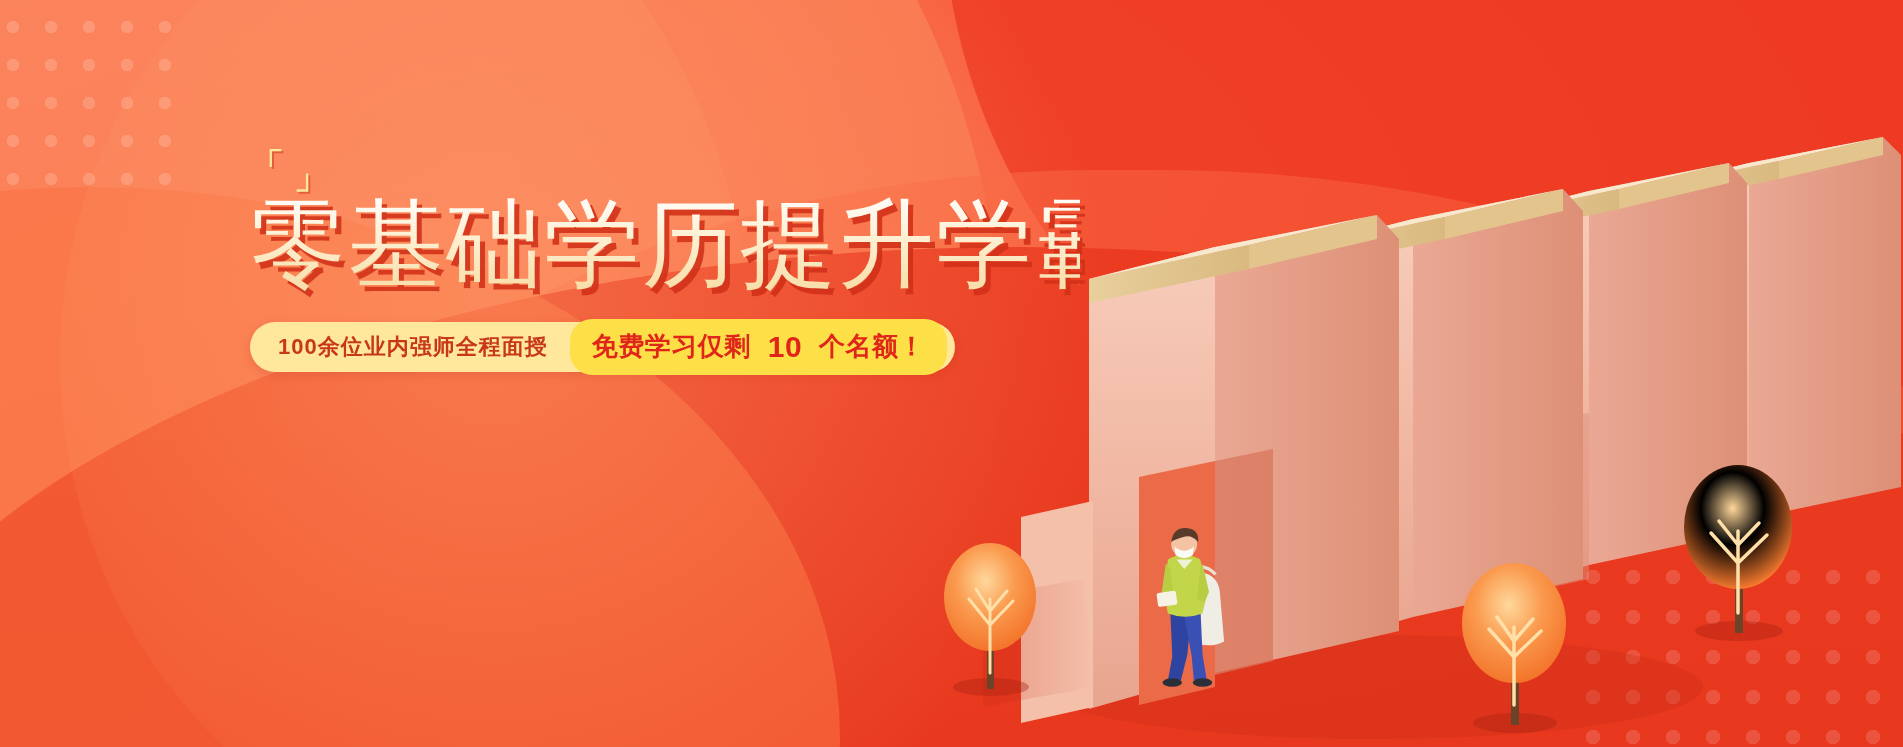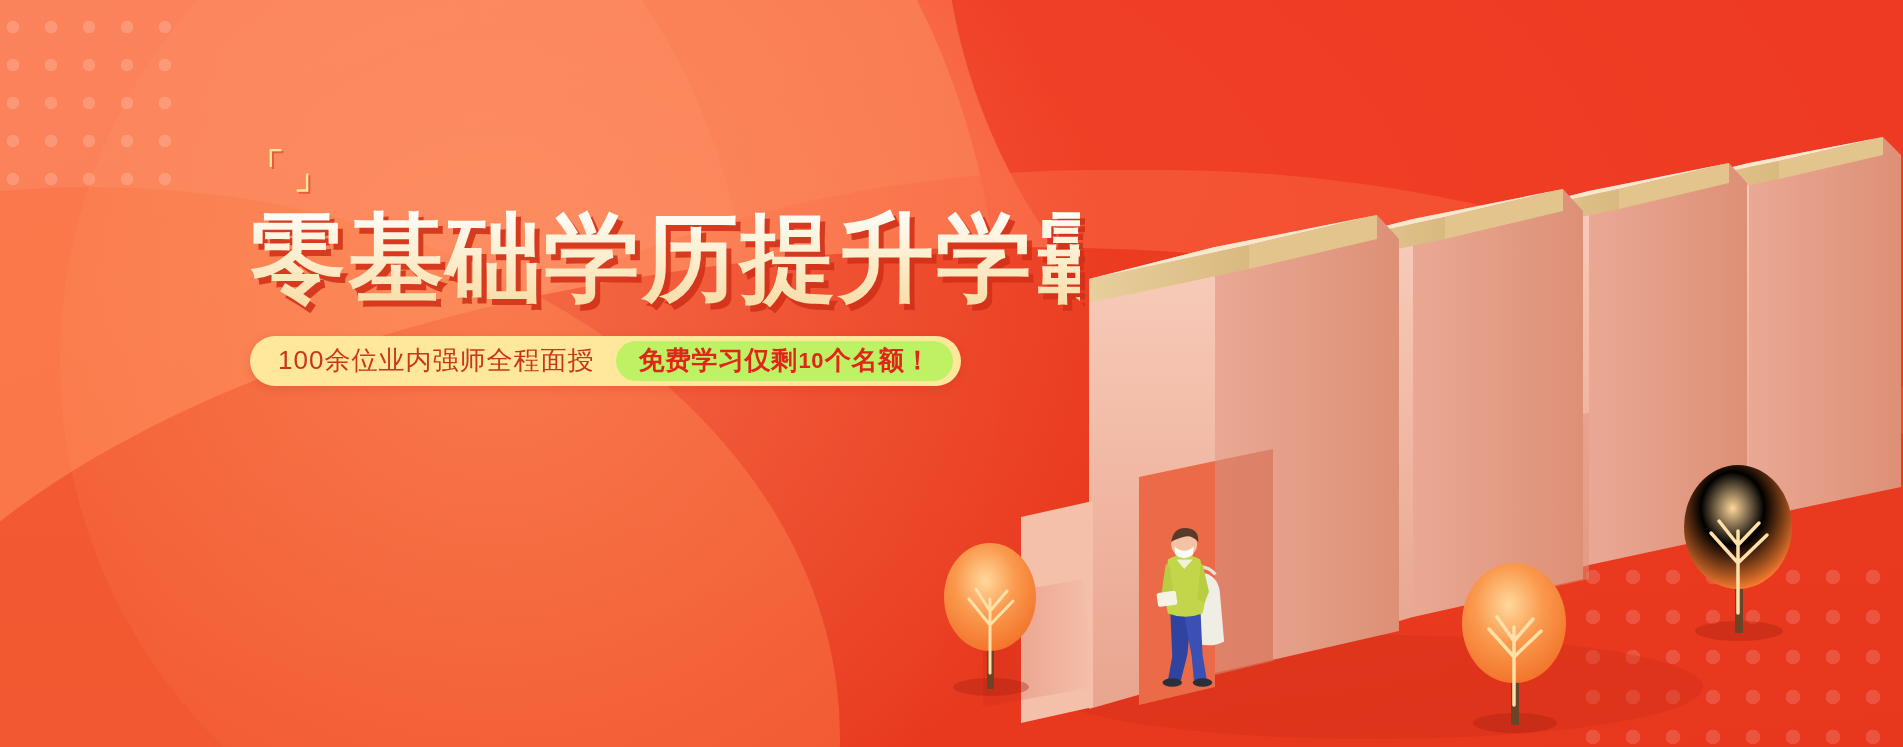--- a/index.html
+++ b/index.html
@@ -114,23 +114,23 @@
     font-size:34px;
     font-weight:bold;
     line-height:1;
     position:relative;
   }
   .bracket.open{margin-right:4px;top:-5px;}
   .bracket.close{margin-left:4px;top:6px;}
   .sub-text{padding:0 2px;}
 
   .headline{
-    margin-top:14px;
+    margin-top:0;
     font-size:96px;
-    font-weight:bold;
+    font-weight:normal;
     line-height:1.08;
     letter-spacing:2px;
     white-space:nowrap;
     color:#fdecc8;
     background:linear-gradient(180deg,#ffffff 0%,#fdf0d4 42%,#f7dca4 100%);
     -webkit-background-clip:text;
     background-clip:text;
     -webkit-text-fill-color:transparent;
     filter:drop-shadow(5px 6px 0 rgba(208,48,24,.88));
   }
@@ -140,41 +140,41 @@
     margin-top:26px;
     display:inline-flex;
     align-items:center;
     height:50px;
     background:#ffe79c;
     border-radius:26px;
     padding:0 6px 0 0;
     box-shadow:0 3px 10px rgba(170,36,16,.18);
   }
   .pill-left{
-    font-size:26px;
-    font-weight:normal;
+    font-size:22px;
+    font-weight:bold;
     color:#c7371a;
     letter-spacing:1px;
     padding:0 22px 0 28px;
     white-space:nowrap;
   }
   .pill-right{
     display:flex;align-items:center;
-    height:40px;
-    background:#bef264;
+    height:56px;
+    background:#fde047;
     border-radius:22px;
     padding:0 22px;
     margin-right:2px;
     font-size:26px;
     font-weight:bold;
     color:#e0251a;
     letter-spacing:.5px;
     white-space:nowrap;
   }
-  .pill-num{font-size:22px;color:#e0251a;padding:0 1px;}
+  .pill-num{font-size:30px;color:#e0251a;padding:0 17px;}
 
   
   .illus{
     position:absolute;
     right:0;bottom:0;
     width:960px;height:620px;
     z-index:30;
     pointer-events:none;
   }
   .illus svg{display:block;width:100%;height:100%;}

